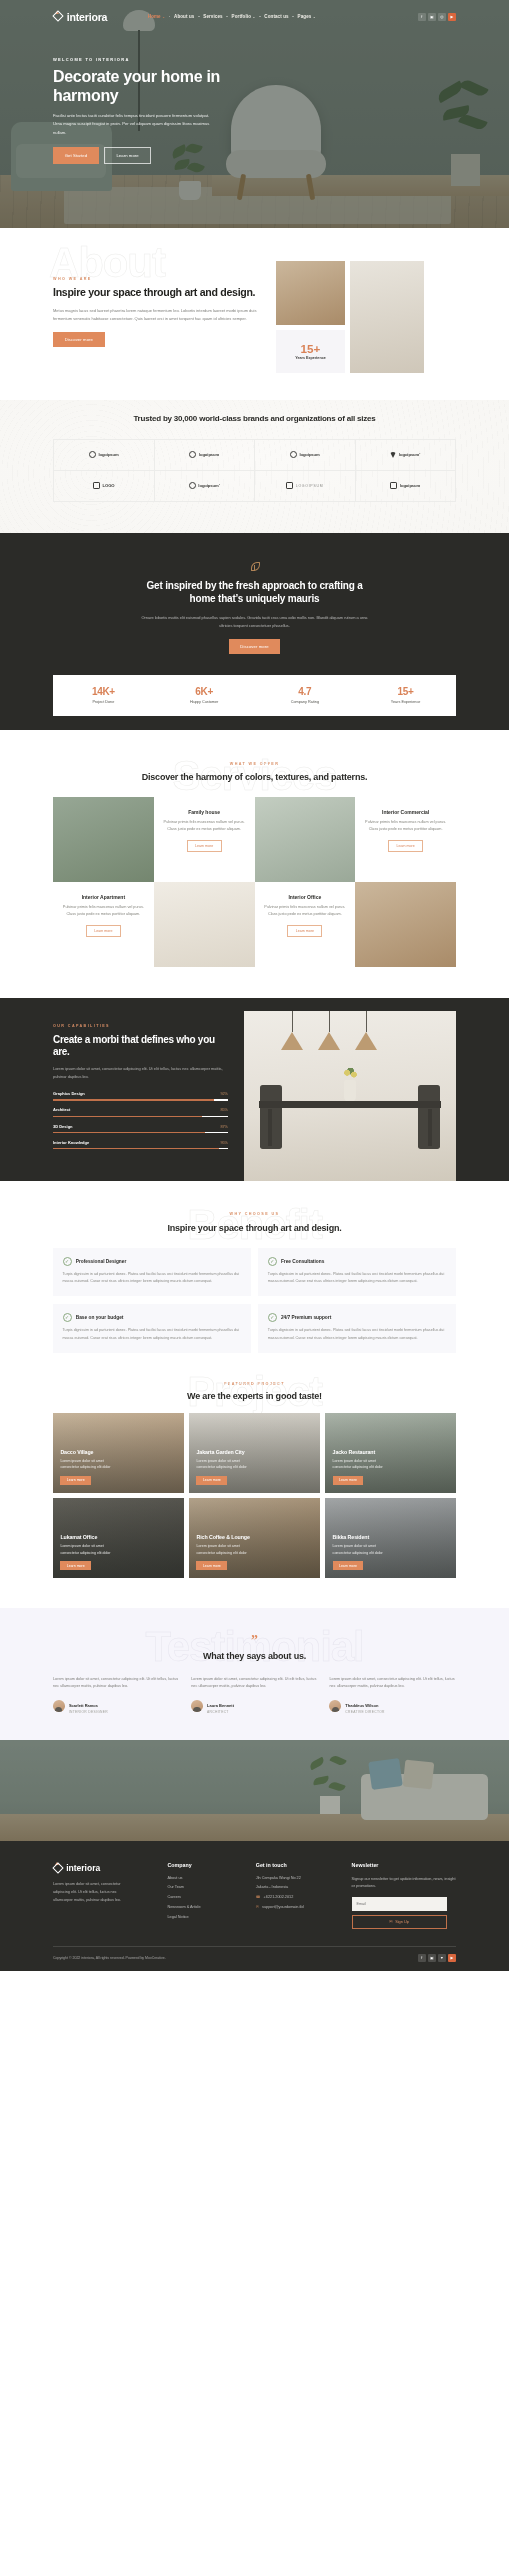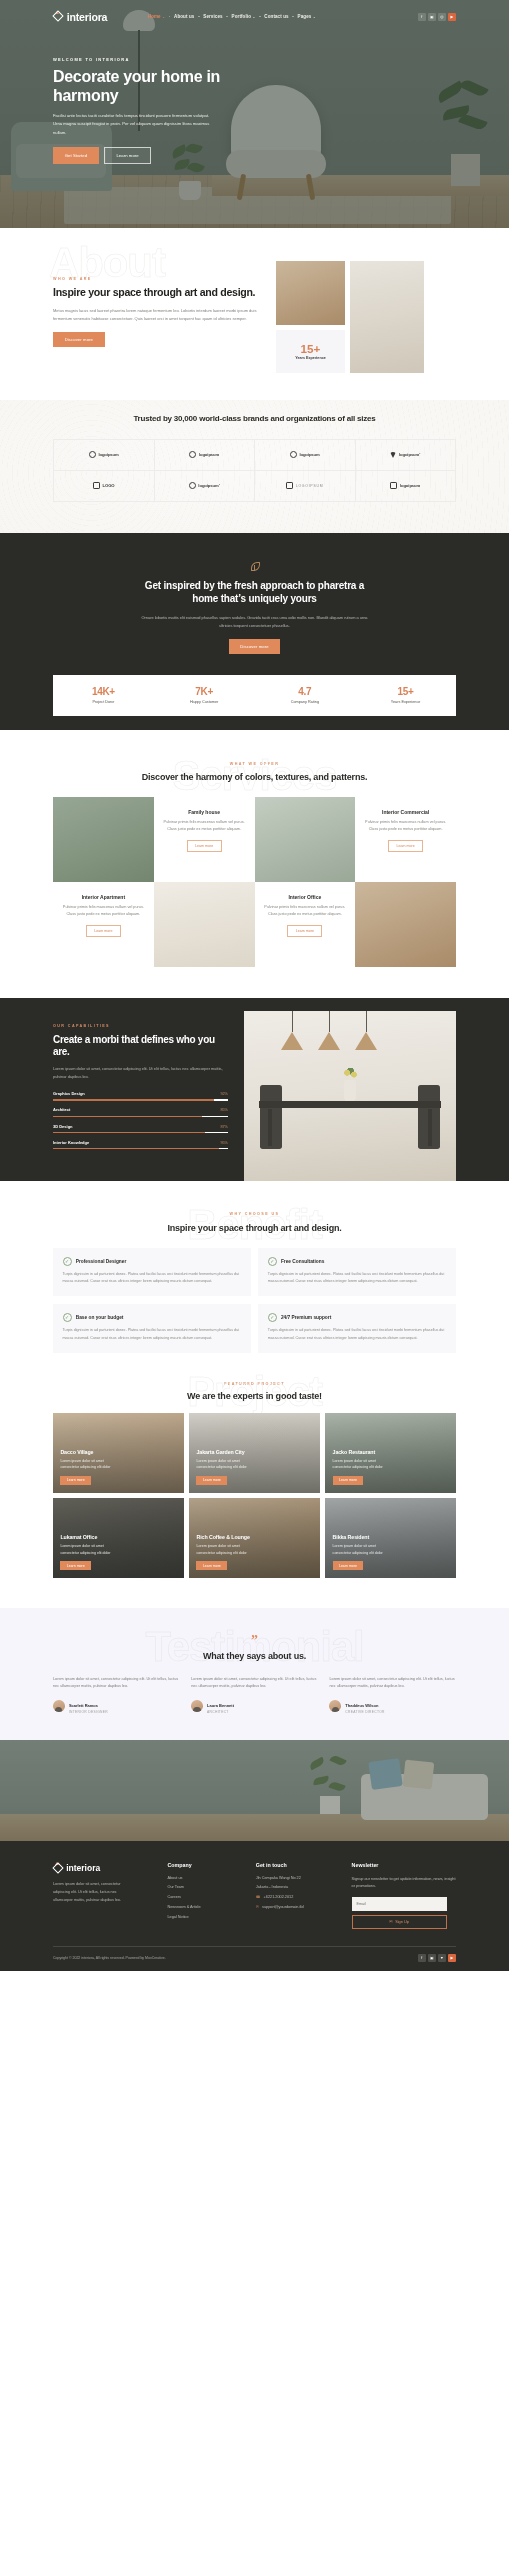--- a/index.html
+++ b/index.html
@@ -441,32 +441,32 @@
       <div class="brand-cell">
         <span class="brand-glyph sq"></span>
         <span class="brand-name">logoipsum</span>
       </div>
     </div>
   </div>
 </section>
 
 <section class="dark">
   <div class="leaf"></div>
-  <h2 class="dark-h2">Get inspired by the fresh approach to pharetra a home that’s uniquely yours</h2>
+  <h2 class="dark-h2">Get inspired by the fresh approach to crafting a home that’s uniquely mauris</h2>
   <p class="dark-p">Ornare lobortis mattis elit euismod phasellus sapien sodales. Gravida taciti cras urna odio mollis non. Blandit aliquam rutrum a urna ultricies torquent consectetuer phasellus.</p>
   <div class="dark-cta">
     <button class="btn btn-primary">Discover more</button>
   </div>
   <div class="stats">
     <div class="stat">
       <div class="stat-num">14K+</div>
       <div class="stat-lbl">Project Done</div>
     </div>
     <div class="stat">
-      <div class="stat-num">7K+</div>
+      <div class="stat-num">6K+</div>
       <div class="stat-lbl">Happy Customer</div>
     </div>
     <div class="stat">
       <div class="stat-num">4.7</div>
       <div class="stat-lbl">Company Rating</div>
     </div>
     <div class="stat">
       <div class="stat-num">15+</div>
       <div class="stat-lbl">Years Experience</div>
     </div>

